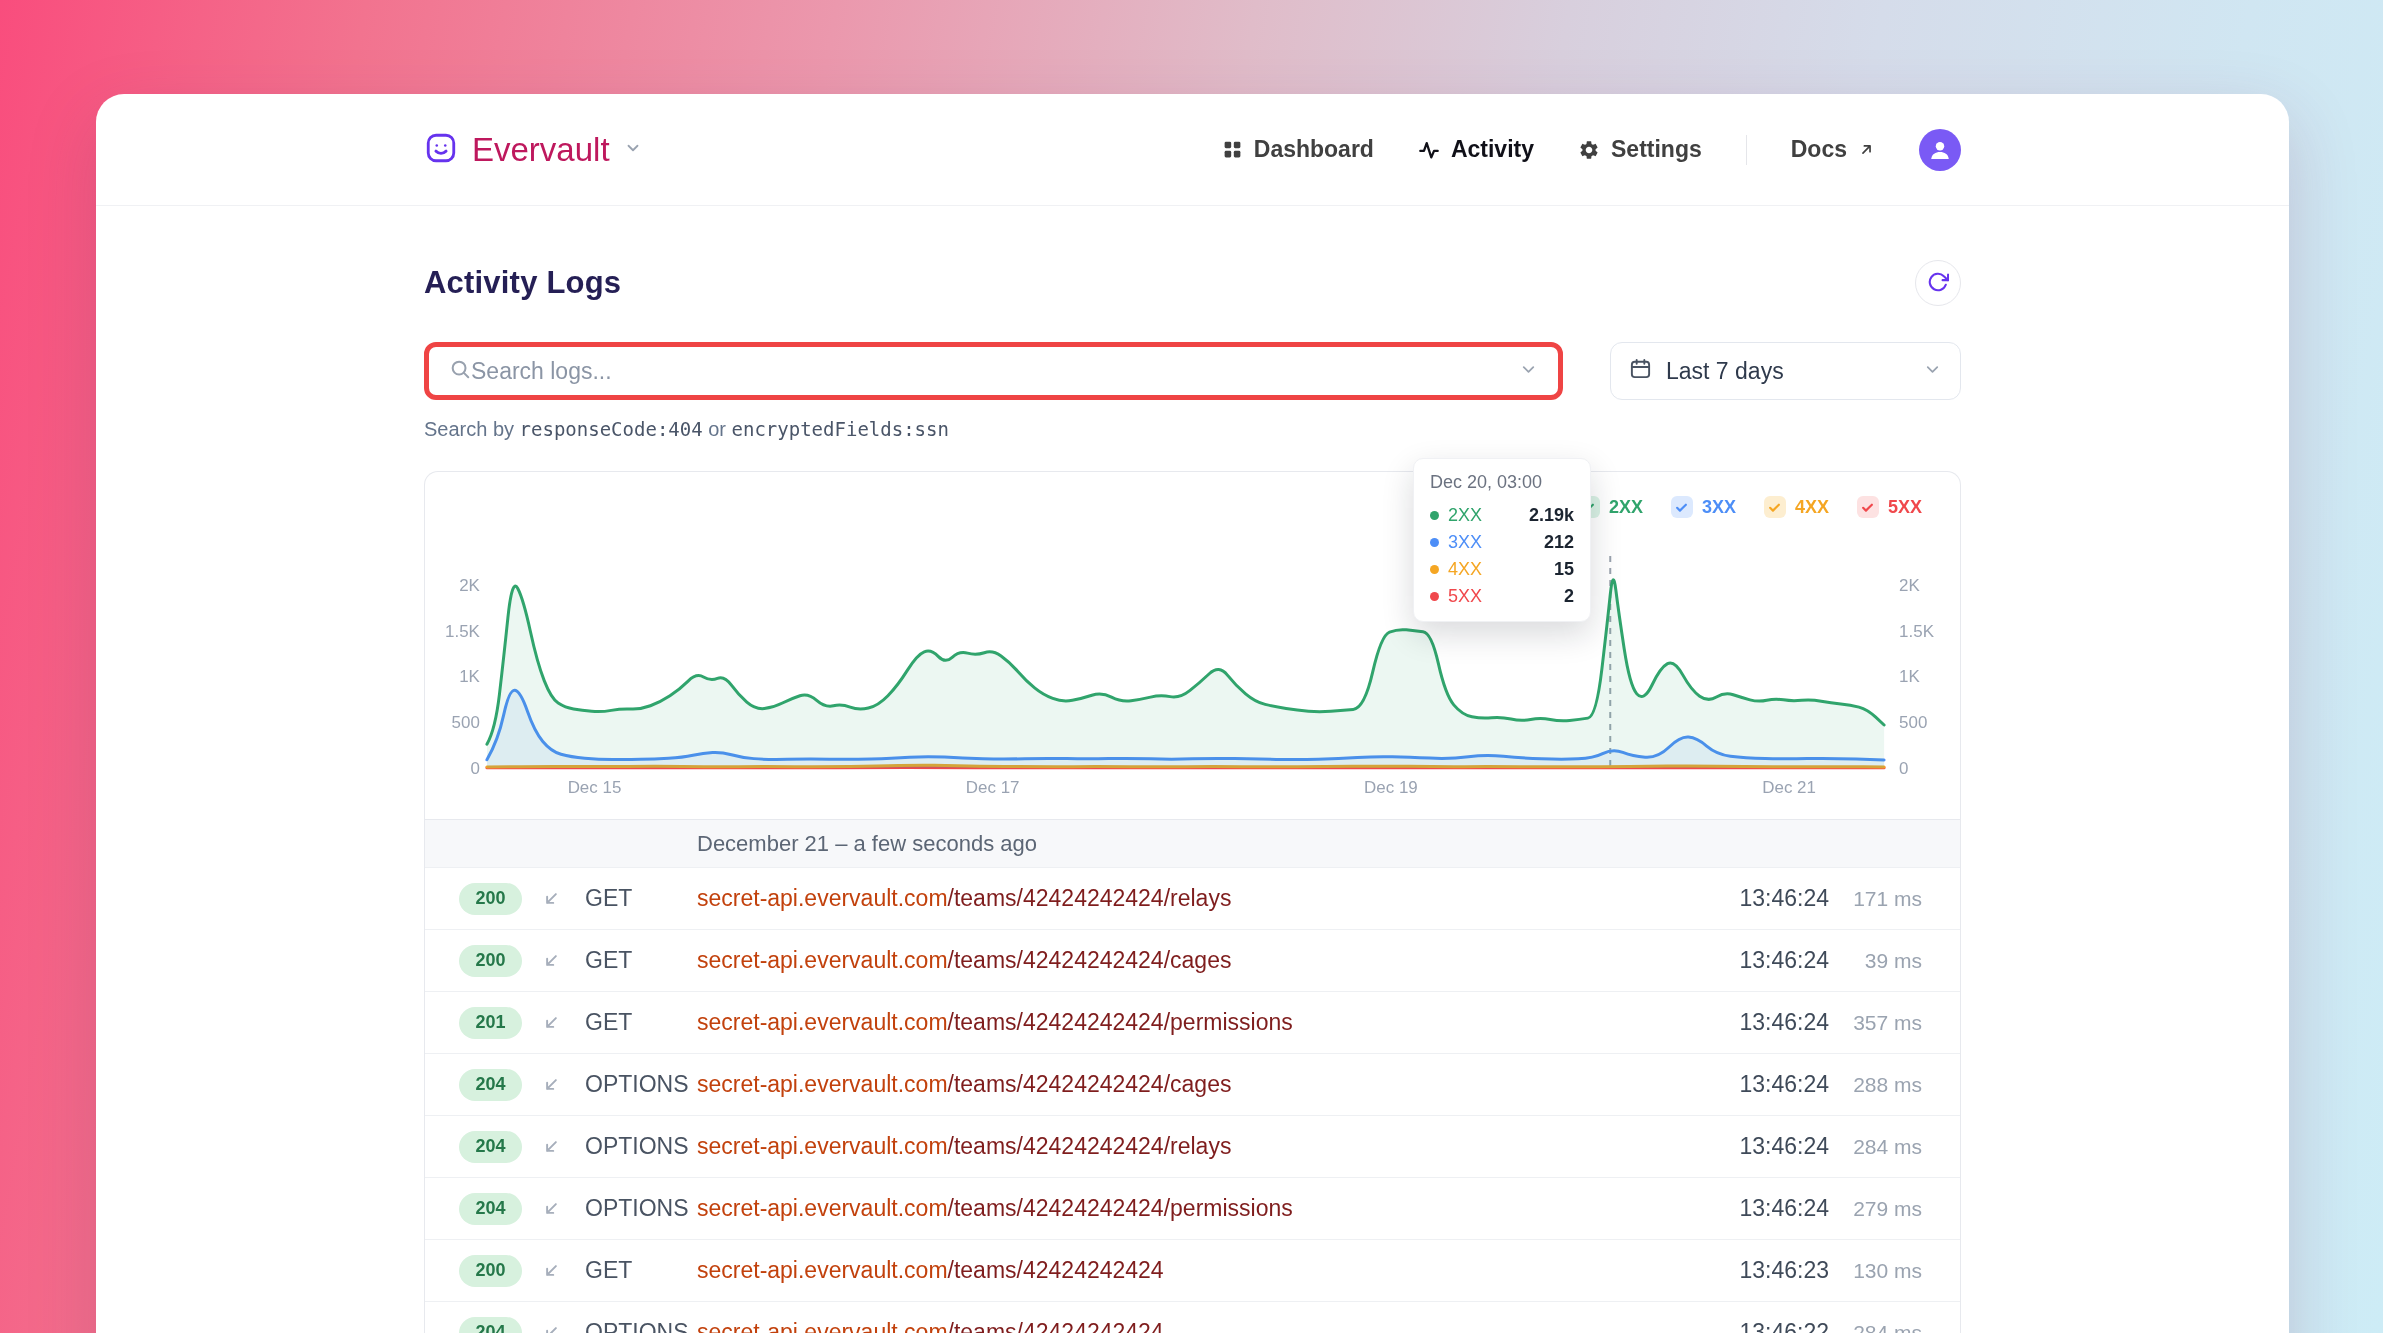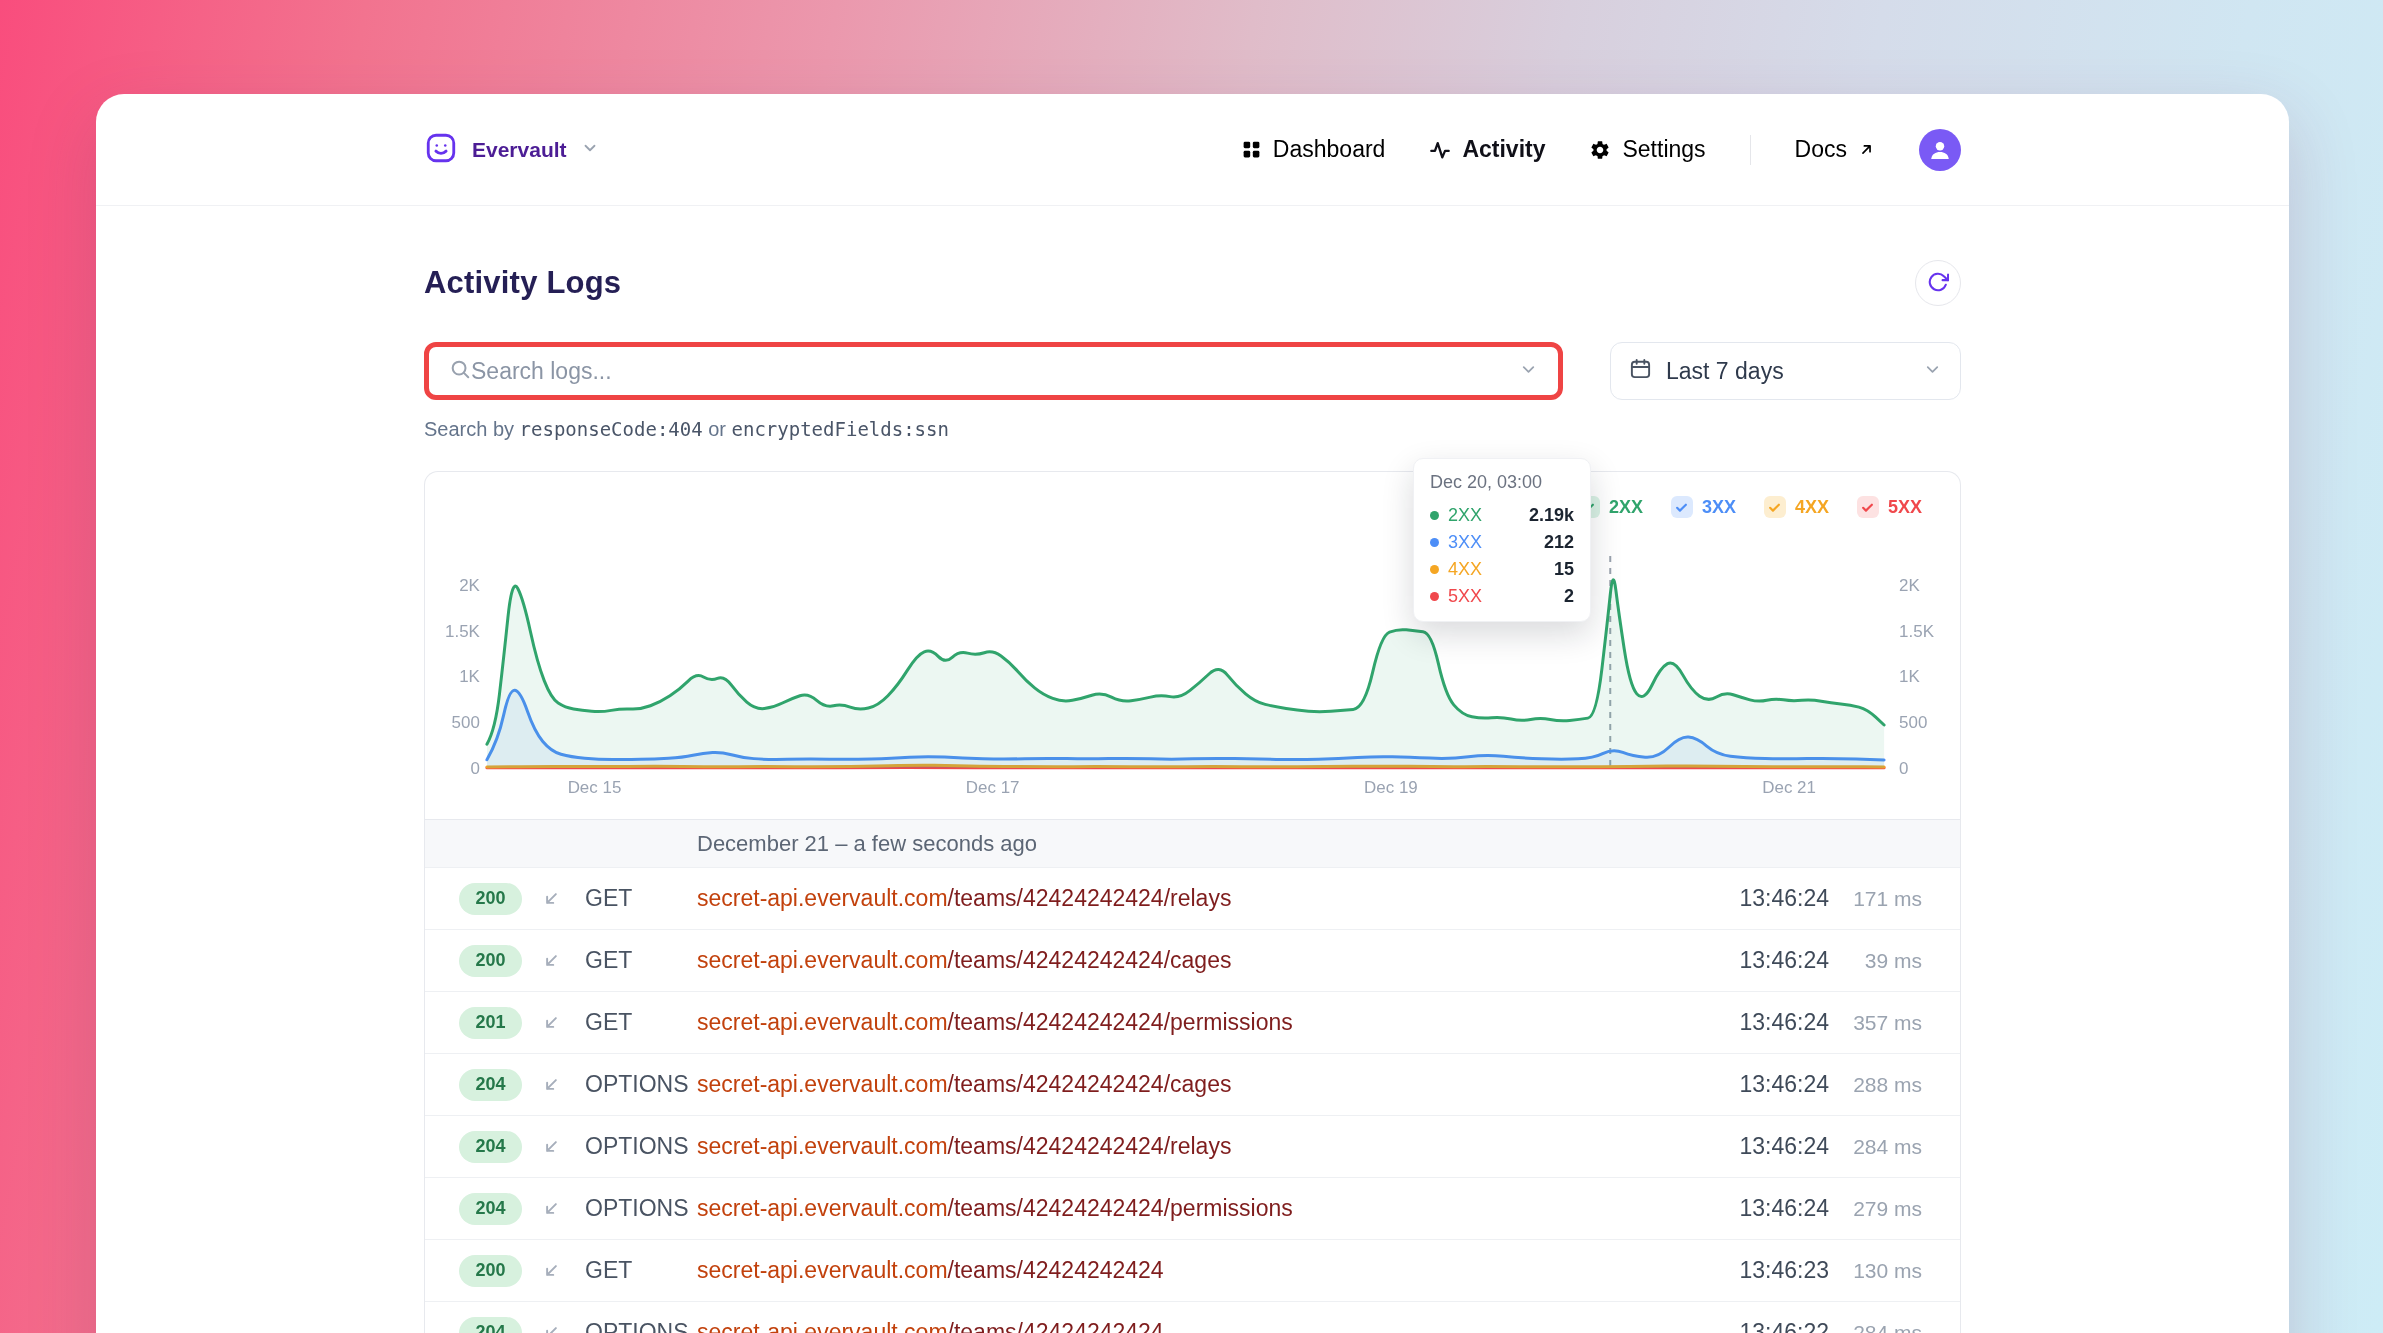--- a/index.html
+++ b/index.html
@@ -8,23 +8,23 @@
     font-family:"Liberation Sans","DejaVu Sans",sans-serif;
     background:linear-gradient(100deg,#f94d7d 0%,#f2738f 14%,#eb98ad 32%,#e0bcc9 48%,#d8cfdd 60%,#d5dcea 72%,#d0e6f2 86%,#cdecf6 100%);
     position:relative;color:#1f2430;
   }
   .card{position:absolute;left:96px;top:94px;width:2193px;height:1520px;background:#fff;border-radius:28px;
         box-shadow:0 24px 70px rgba(120,40,90,.20);overflow:hidden}
   
   .topbar{height:112px;border-bottom:1px solid #f0f1f4}
   .topbar-inner{width:1537px;margin:0 auto;height:100%;display:flex;align-items:center;justify-content:space-between}
   .brand{display:flex;align-items:center;gap:14px;cursor:pointer}
-  .brand-name{font-size:21px;font-weight:700;color:#4c1d95}
+  .brand-name{font-size:33px;font-weight:400;color:#be185d}
   .nav{display:flex;align-items:center;gap:44px}
-  .nav-item{display:flex;align-items:center;gap:11px;font-size:23px;font-weight:400;color:#000000;cursor:pointer;text-decoration:none}
+  .nav-item{display:flex;align-items:center;gap:11px;font-size:23px;font-weight:700;color:#404040;cursor:pointer;text-decoration:none}
   .nav-item.active{color:#101018;font-weight:700}
   .nav-item svg{display:block}
   .nav-divider{width:1px;height:30px;background:#e5e6ea}
   .avatar{width:42px;height:42px;border-radius:50%;background:#7a5af5;display:flex;align-items:center;justify-content:center;cursor:pointer}
   
   .content{width:1537px;margin:0 auto;padding-top:54px}
   .title-row{display:flex;align-items:center;justify-content:space-between}
   h1{font-size:31px;font-weight:700;color:#251f55;letter-spacing:.2px}
   .refresh{width:46px;height:46px;border-radius:50%;border:1px solid #e6e7ec;background:#fff;display:flex;align-items:center;justify-content:center;cursor:pointer}
   .filters{display:flex;gap:47px;margin-top:36px}

